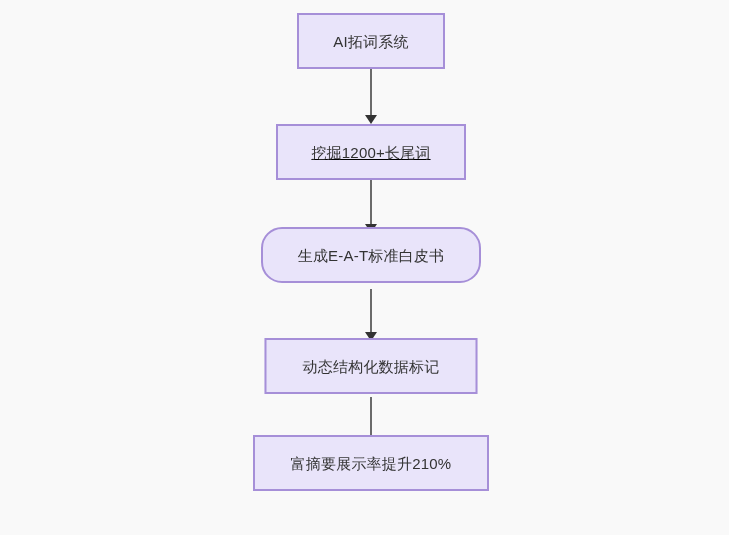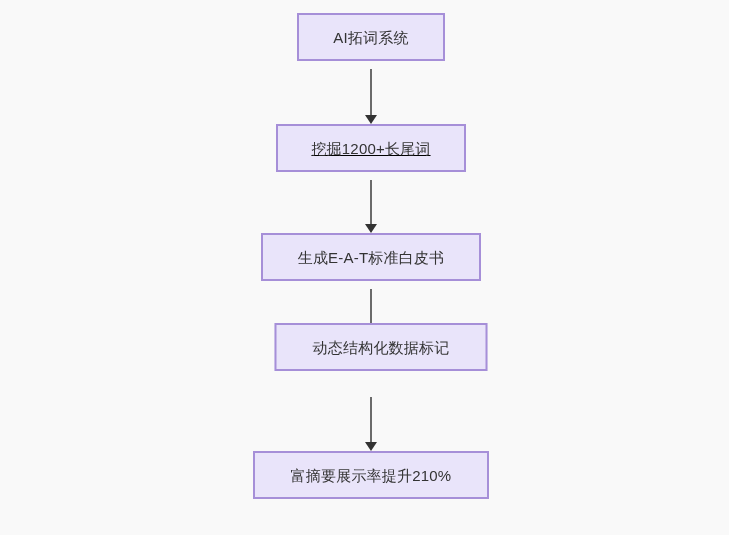--- a/index.html
+++ b/index.html
@@ -23,37 +23,37 @@
 
   
   .node {
     position: absolute;
     box-sizing: border-box;
     background: #e9e4fa;
     border: 2px solid #a68fd8;
     display: flex;
     align-items: center;
     justify-content: center;
-    height: 48px;
+    height: 56px;
     transform: translateX(-50%);
     left: 371px;
   }
   .node-label {
     font-size: 15px;
     line-height: 1;
     color: #333333;
     white-space: nowrap;
     letter-spacing: 0.2px;
   }
 
   .node-1 { top: 13px;  width: 148px; }
   .node-2 { top: 124px; width: 190px; text-decoration: underline; }
-  .node-3 { top: 233px; width: 220px; }
-  .node-4 { top: 323px; width: 213px; margin-left: 10px; }
-  .node-5 { top: 451px; width: 236px; }
+  .node-3 { top: 227px; width: 220px; border-radius: 21px; }
+  .node-4 { top: 338px; width: 213px; }
+  .node-5 { top: 435px; width: 236px; }
 
   
   .edge {
     position: absolute;
     left: 371px;
     transform: translateX(-50%);
     width: 14px;
   }
   .edge-line {
     position: absolute;

